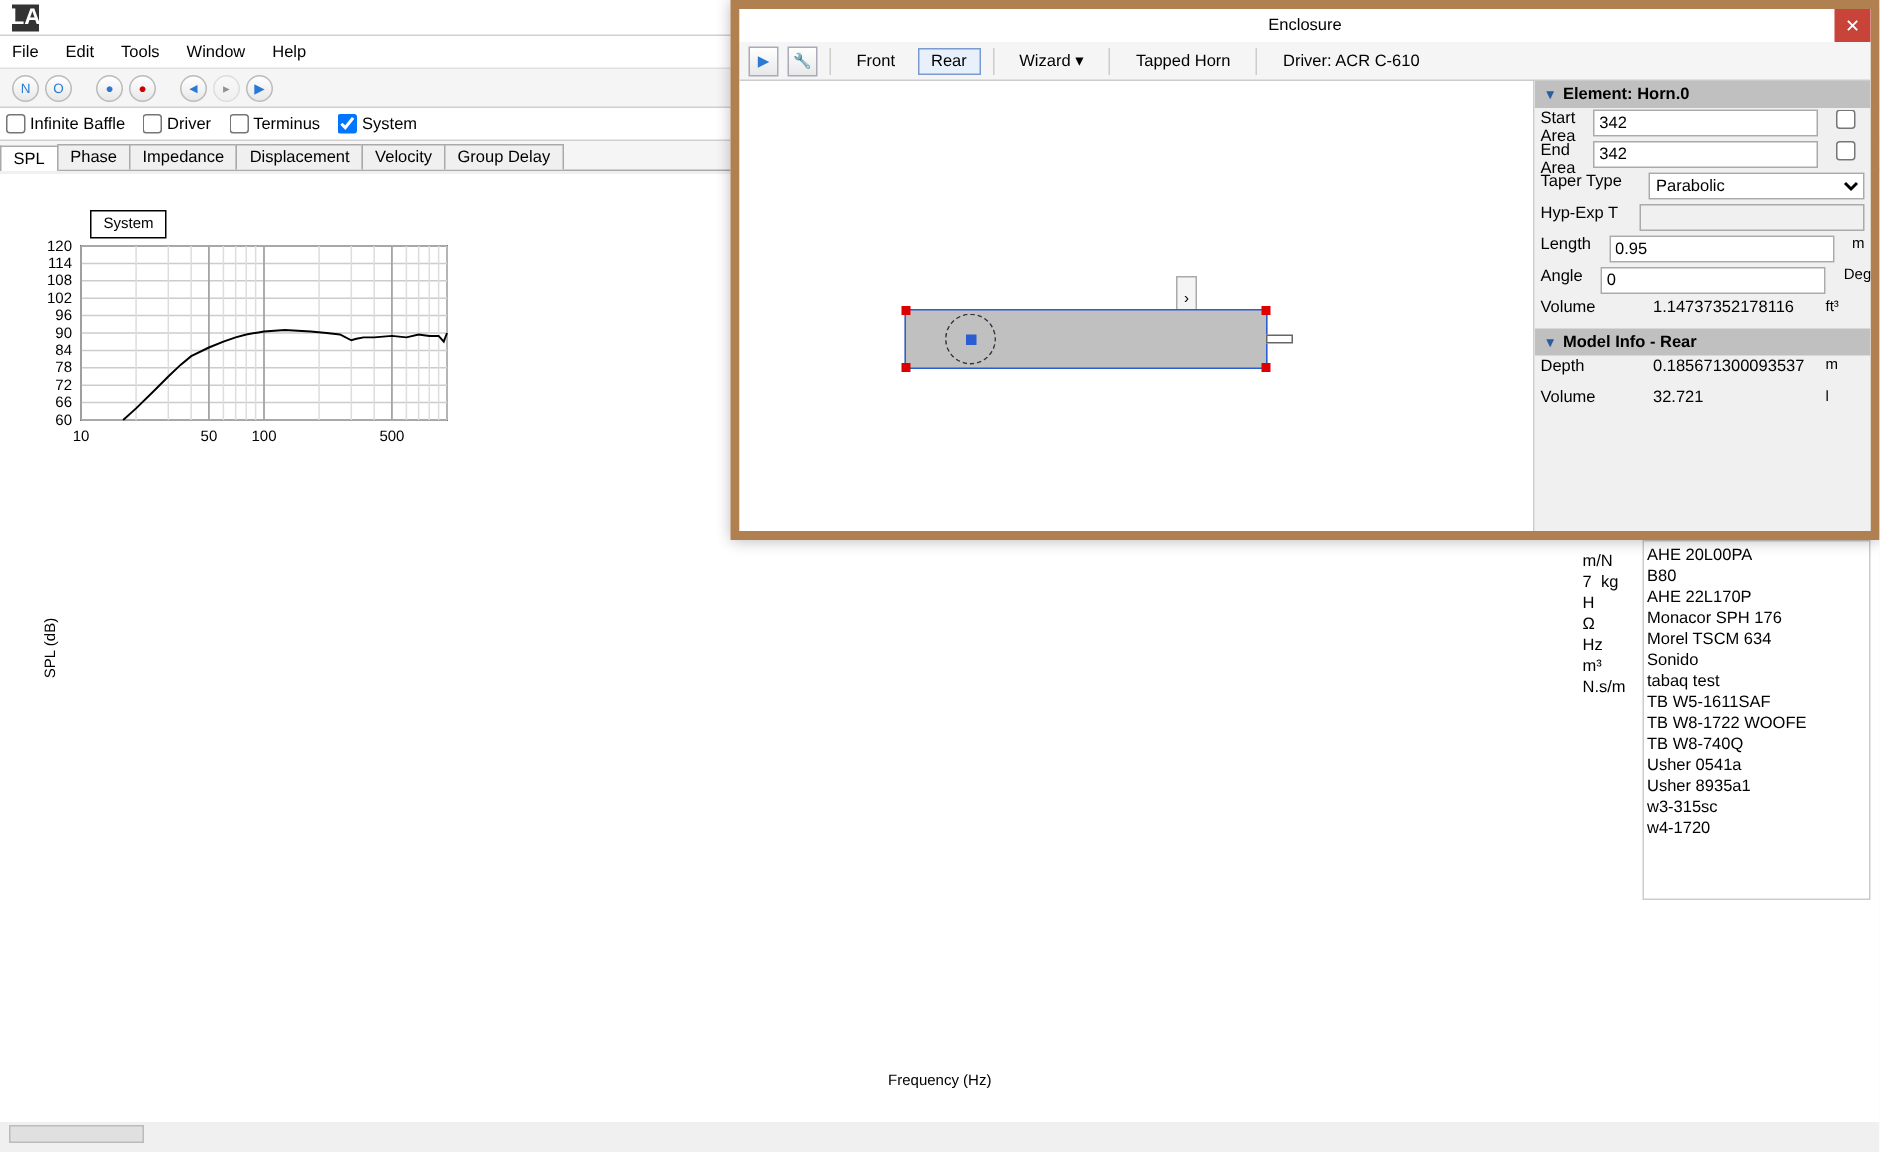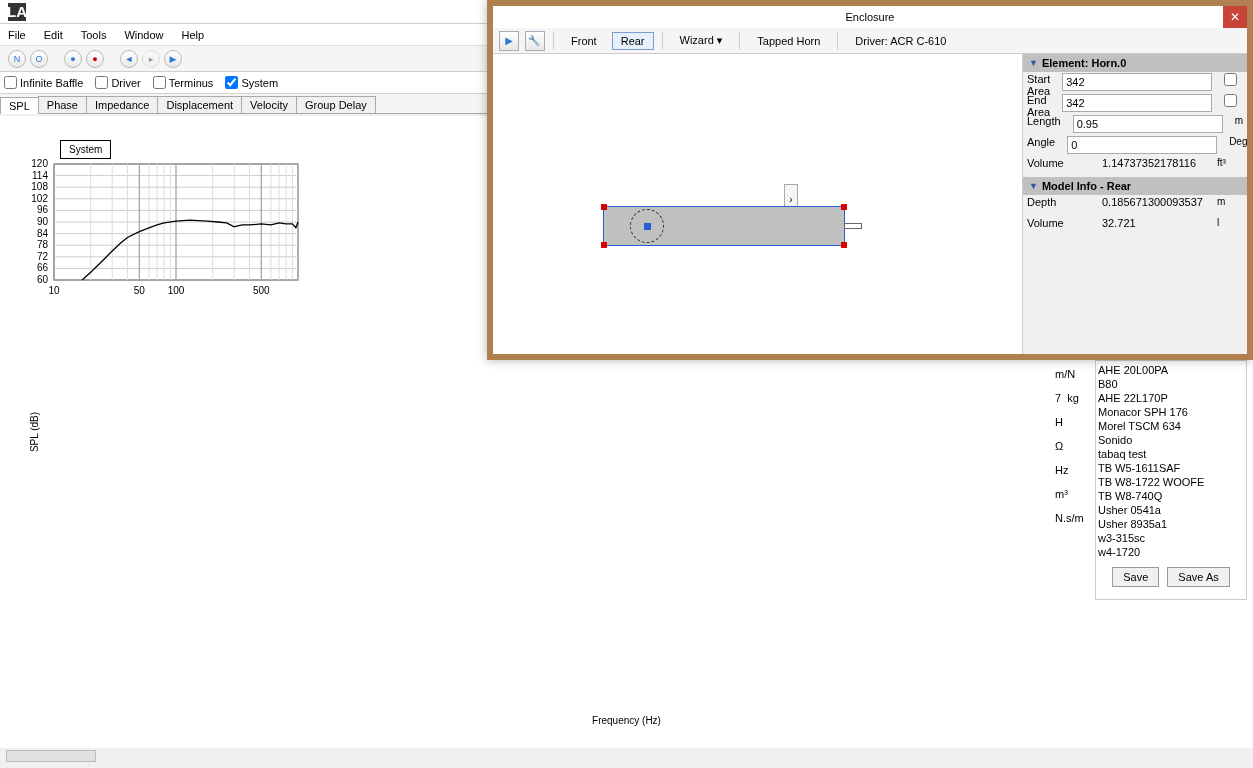--- a/index.html
+++ b/index.html
@@ -52,21 +52,21 @@
 .prop-check { width: 13px; height: 13px; }
 .prop-select { flex: 1; height: 18px; border: 1px solid #aaa; background: #fff; font-size: 11px; }
 .prop-static { flex: 1; font-size: 11px; padding-left: 3px; }
 
 
 .side-panel { position: absolute; top: 360px; right: 6px; width: 152px; height: 240px; background: #fff; border: 1px solid #ccc; }
 .side-list { height: 200px; overflow: hidden; padding: 2px; font-size: 11px; line-height: 14px; }
 .side-buttons { display: flex; gap: 8px; justify-content: center; padding: 6px 0; }
 .side-btn { padding: 3px 10px; border: 1px solid #999; background: #f0f0f0; }
 
-.unit-col { position: absolute; top: 368px; right: 164px; width: 34px; display: flex; flex-direction: column; gap: 10px; font-size: 10px; align-items:flex-start; }
+.unit-col { position: absolute; top: 368px; right: 164px; width: 34px; display: flex; flex-direction: column; font-size: 10px; align-items:flex-start; }
 .unit-col div { height: 14px; }
 
 .canvas-box { position: absolute; left: 110px; top: 152px; width: 242px; height: 40px; background: #c0c0c0; border: 1px solid #2a5cd4; }
 .canvas-box .handle { position: absolute; width: 6px; height: 6px; background: #d00; }
 .canvas-box .dot { position: absolute; width: 7px; height: 7px; background: #2a5cd4; top: 16px; left: 40px; }
 .canvas-box .circ { position: absolute; width: 34px; height: 34px; border: 1px dashed #333; border-radius: 50%; top: 2px; left: 26px; }
 .canvas-box .port { position: absolute; right: -18px; top: 16px; width: 18px; height: 6px; border: 1px solid #666; background: #fff; }
 
 .expand-tab { position: absolute; top: 130px; right: 224px; width: 14px; height: 30px; border: 1px solid #aaa; background: #f5f5f5; display:flex; align-items:center; justify-content:center; font-size:10px; }
 
@@ -210,24 +210,20 @@
       <div>tabaq test</div>
       <div>TB W5-1611SAF</div>
       <div>TB W8-1722 WOOFE</div>
       <div>TB W8-740Q</div>
       <div>Usher 0541a</div>
       <div>Usher 8935a1</div>
       <div>w3-315sc</div>
       <div>w4-1720</div>
       <div>w4-1720</div>
     </div>
-  <div class="side-buttons">
-    <button class="side-btn">Save</button>
-    <button class="side-btn">Save As</button>
-  </div>
 </div>
 
 <div class="enclosure-win">
   <div class="enc-titlebar">
     <span>Enclosure</span>
     <div class="enc-close">✕</div>
   </div>
   <div class="enc-toolbar">
     <div class="enc-icon-btn" style="color:#2a7ad4">▶</div>
     <div class="enc-icon-btn" style="color:#2a7ad4">🔧</div>
@@ -265,20 +261,28 @@
           <input type="checkbox" class="prop-check" style="">
           <span class="prop-unit">cm²</span>
         </div>
       <div class="prop-row">
           <span class="prop-label">End Area</span>
           <input class="prop-input" value="342" style="">
           <input type="checkbox" class="prop-check" style="">
           <span class="prop-unit">cm²</span>
         </div>
       <div class="prop-row">
+          <span class="prop-label">Taper Type</span>
+          <select class="prop-select"><option>Parabolic</option></select>
+        </div>
+      <div class="prop-row">
+          <span class="prop-label">Hyp-Exp T</span>
+          <input class="prop-input" style="background: rgb(240, 240, 240);">
+        </div>
+      <div class="prop-row">
           <span class="prop-label">Length</span>
           <input class="prop-input" value="0.95" style="">
           <span class="prop-unit">m</span>
         </div>
       <div class="prop-row">
           <span class="prop-label">Angle</span>
           <input class="prop-input" value="0" style="">
           <span class="prop-unit">Deg</span>
         </div>
       <div class="prop-row">

